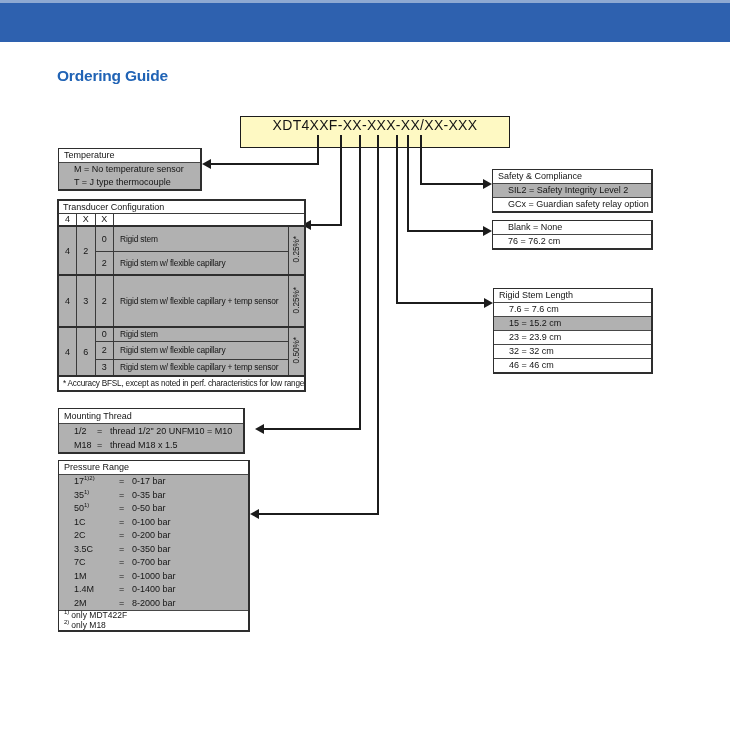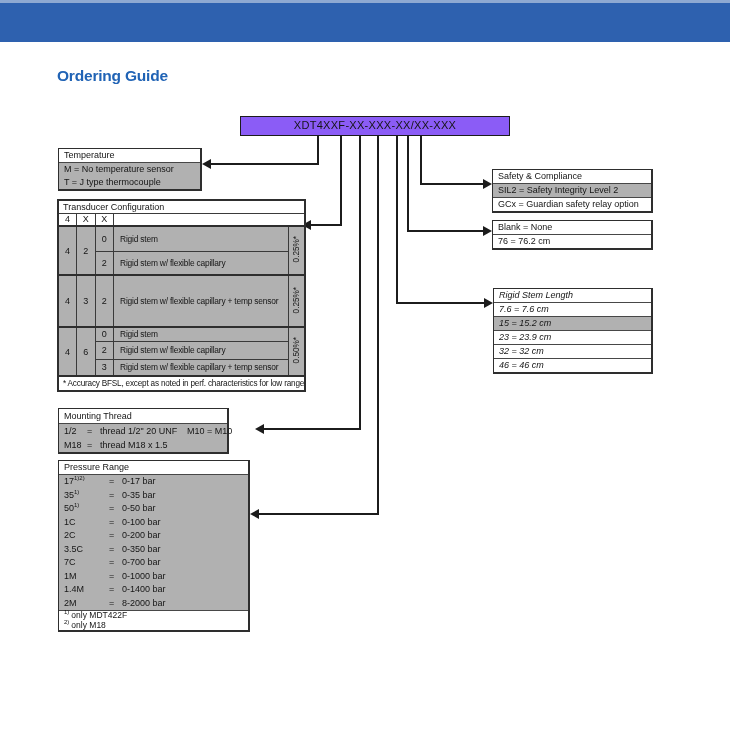--- a/index.html
+++ b/index.html
@@ -8,49 +8,49 @@
 
   
   #banner{position:absolute;left:0;top:0;width:730px;height:42px;background:var(--banner-bg);}
   #banner .strip{height:3px;background:var(--banner-strip);}
 
   
   #page-title{position:absolute;left:57px;top:67px;font-size:15.5px;font-weight:bold;
               color:var(--title-blue);letter-spacing:-0.2px;}
 
   
-  #pn-box{position:absolute;left:240px;top:116px;width:270px;height:20px;box-sizing:border-box;
-          border:1.5px solid var(--line);text-align:center;font-size:11px;line-height:16px;
-          letter-spacing:0.3px;background:#8b5cf6;}
+  #pn-box{position:absolute;left:240px;top:116px;width:270px;height:32px;box-sizing:border-box;
+          border:1.5px solid var(--line);text-align:center;font-size:14px;line-height:16px;
+          letter-spacing:0.3px;background:#fef9c3;}
 
   
   .vline,.hline{position:absolute;background:var(--line);}
   .vline{width:2px;}
   .hline{height:2px;}
   .ah{position:absolute;width:0;height:0;border-top:5px solid transparent;border-bottom:5px solid transparent;}
   .ah.left{border-right:9px solid var(--line);}
   .ah.right{border-left:9px solid var(--line);}
 
   
   .tbl{position:absolute;background:#fff;box-sizing:border-box;border:1.5px solid var(--border-dark);
        border-right-width:2.5px;border-bottom-width:2.5px;}
   .thead{background:#fff;border-bottom:1px solid #474747;font-size:9px;height:13px;line-height:13px;
          padding-left:5px;white-space:nowrap;}
-  .trow{position:relative;font-size:9px;height:13px;line-height:13px;padding-left:5px;
+  .trow{position:relative;font-size:9px;height:13px;line-height:13px;padding-left:15px;
         white-space:nowrap;background:#fff;}
   .trow.shaded{background:var(--shade);}
   .lined .trow+.trow{border-top:1px solid #474747;}
 
   #temperature{left:58px;top:148px;width:144px;}
   #safety{left:492px;top:169px;width:161px;}
   #flexcap{left:492px;top:220px;width:161px;}
-  #rigidstem{left:493px;top:288px;width:160px;font-style:italic;}
-
-  
-  #mounting{left:58px;top:408px;width:171px;}
+  #rigidstem{left:493px;top:288px;width:160px;}
+
+  
+  #mounting{left:58px;top:408px;width:187px;}
   #mounting .trow{height:14px;line-height:14px;}
   .mcode{display:inline-block;width:23px;}
   .meq{display:inline-block;width:13px;}
   .mextra{position:absolute;left:128px;top:0;}
 
   
   #pressure{left:58px;top:460px;width:192px;}
   #pressure .trow{height:13.5px;line-height:13.5px;}
   .prcode{display:inline-block;width:45px;}
   .preq{display:inline-block;width:13px;}

